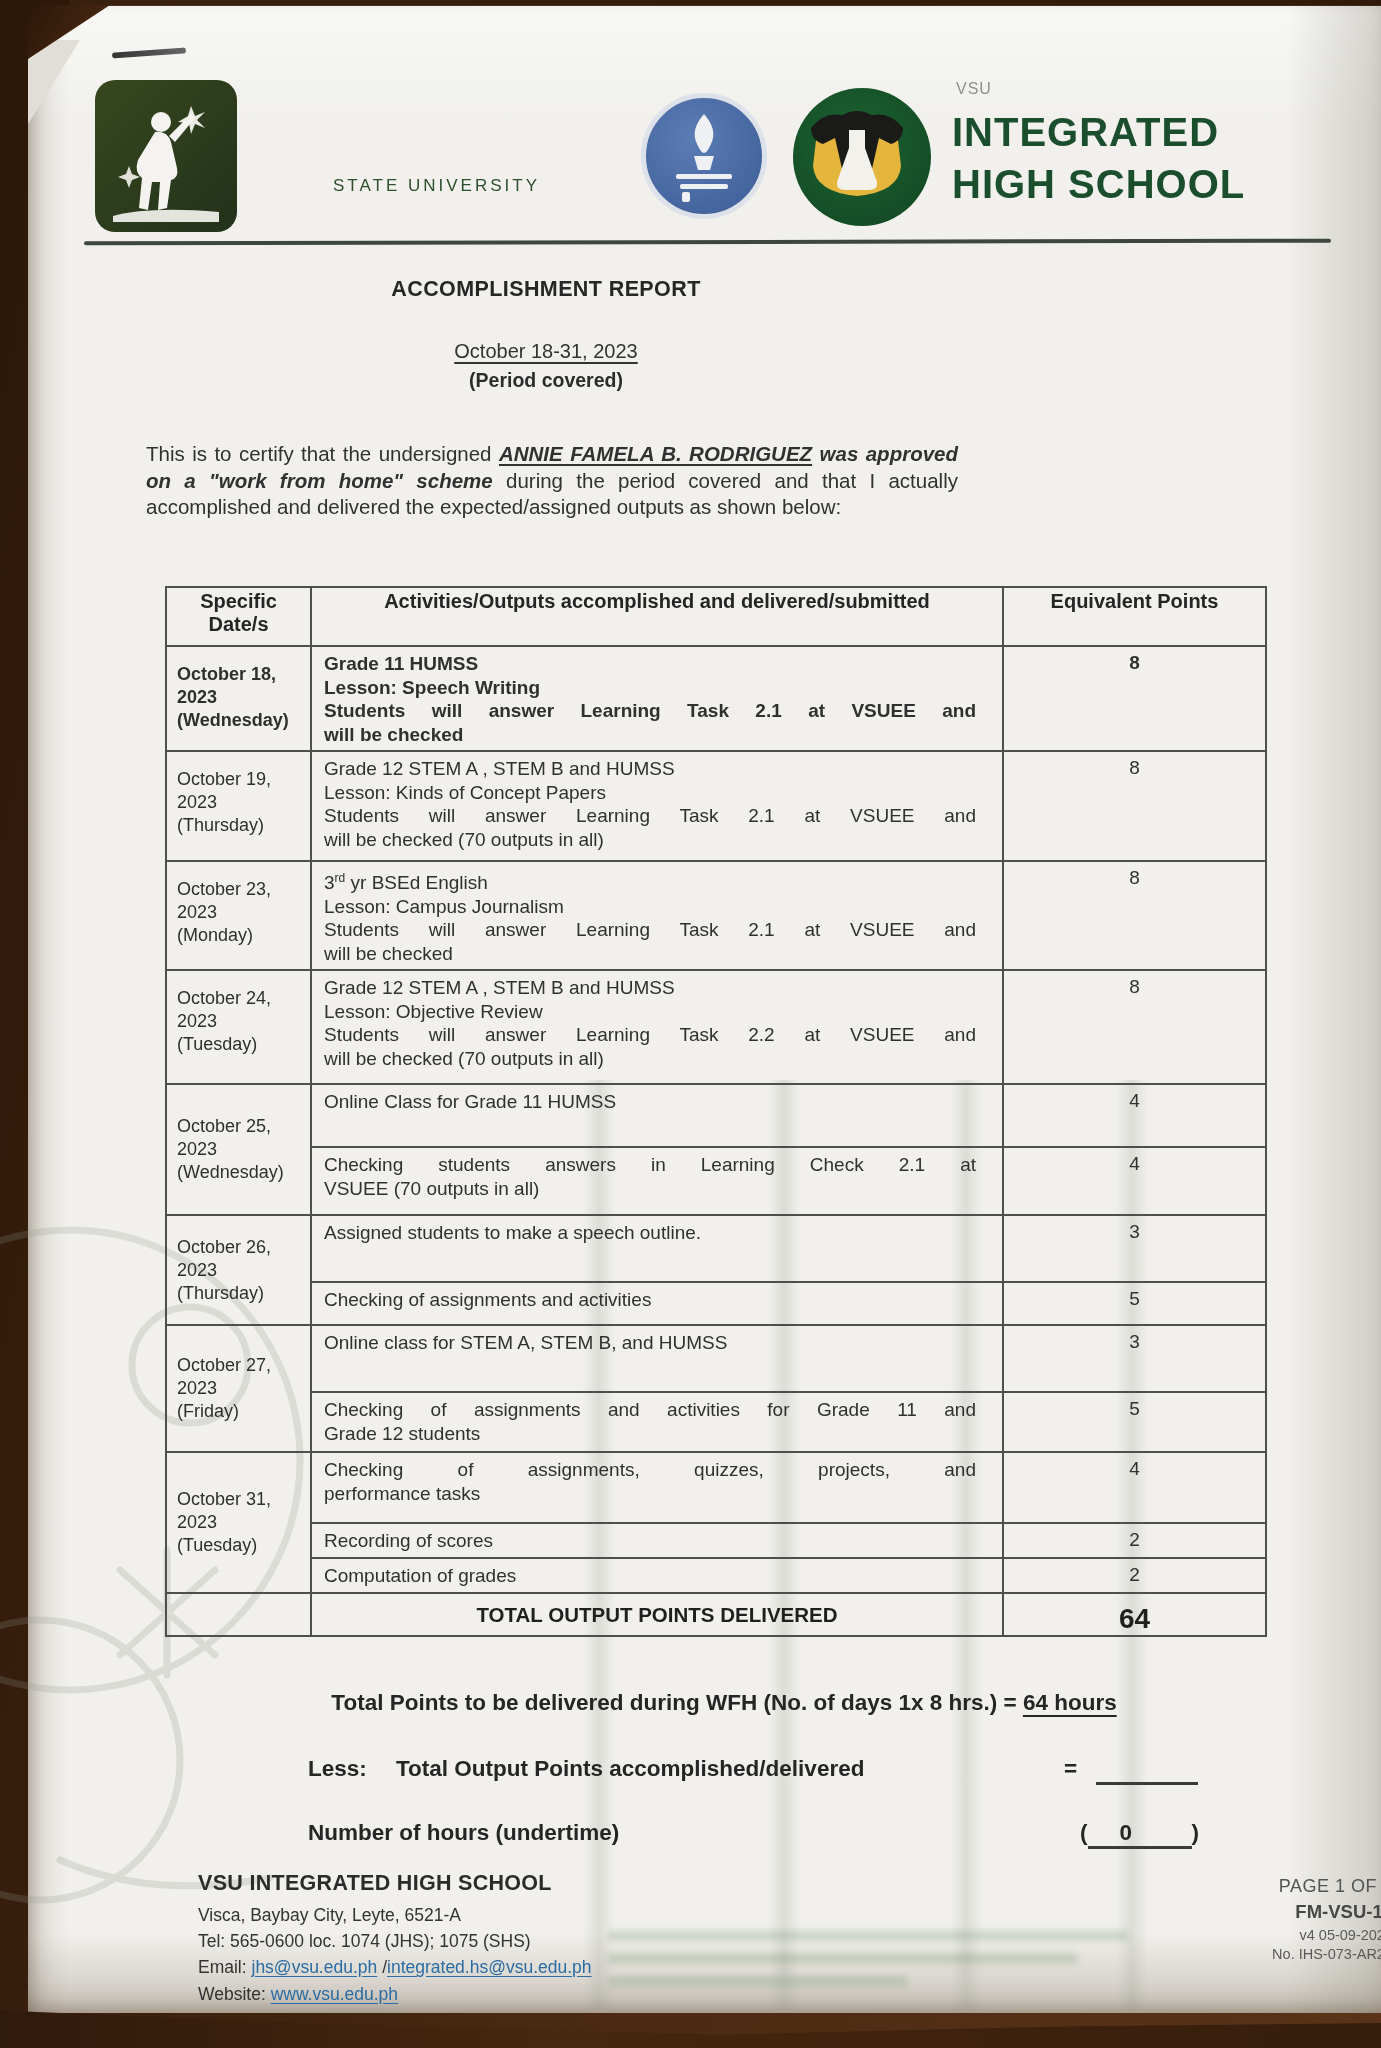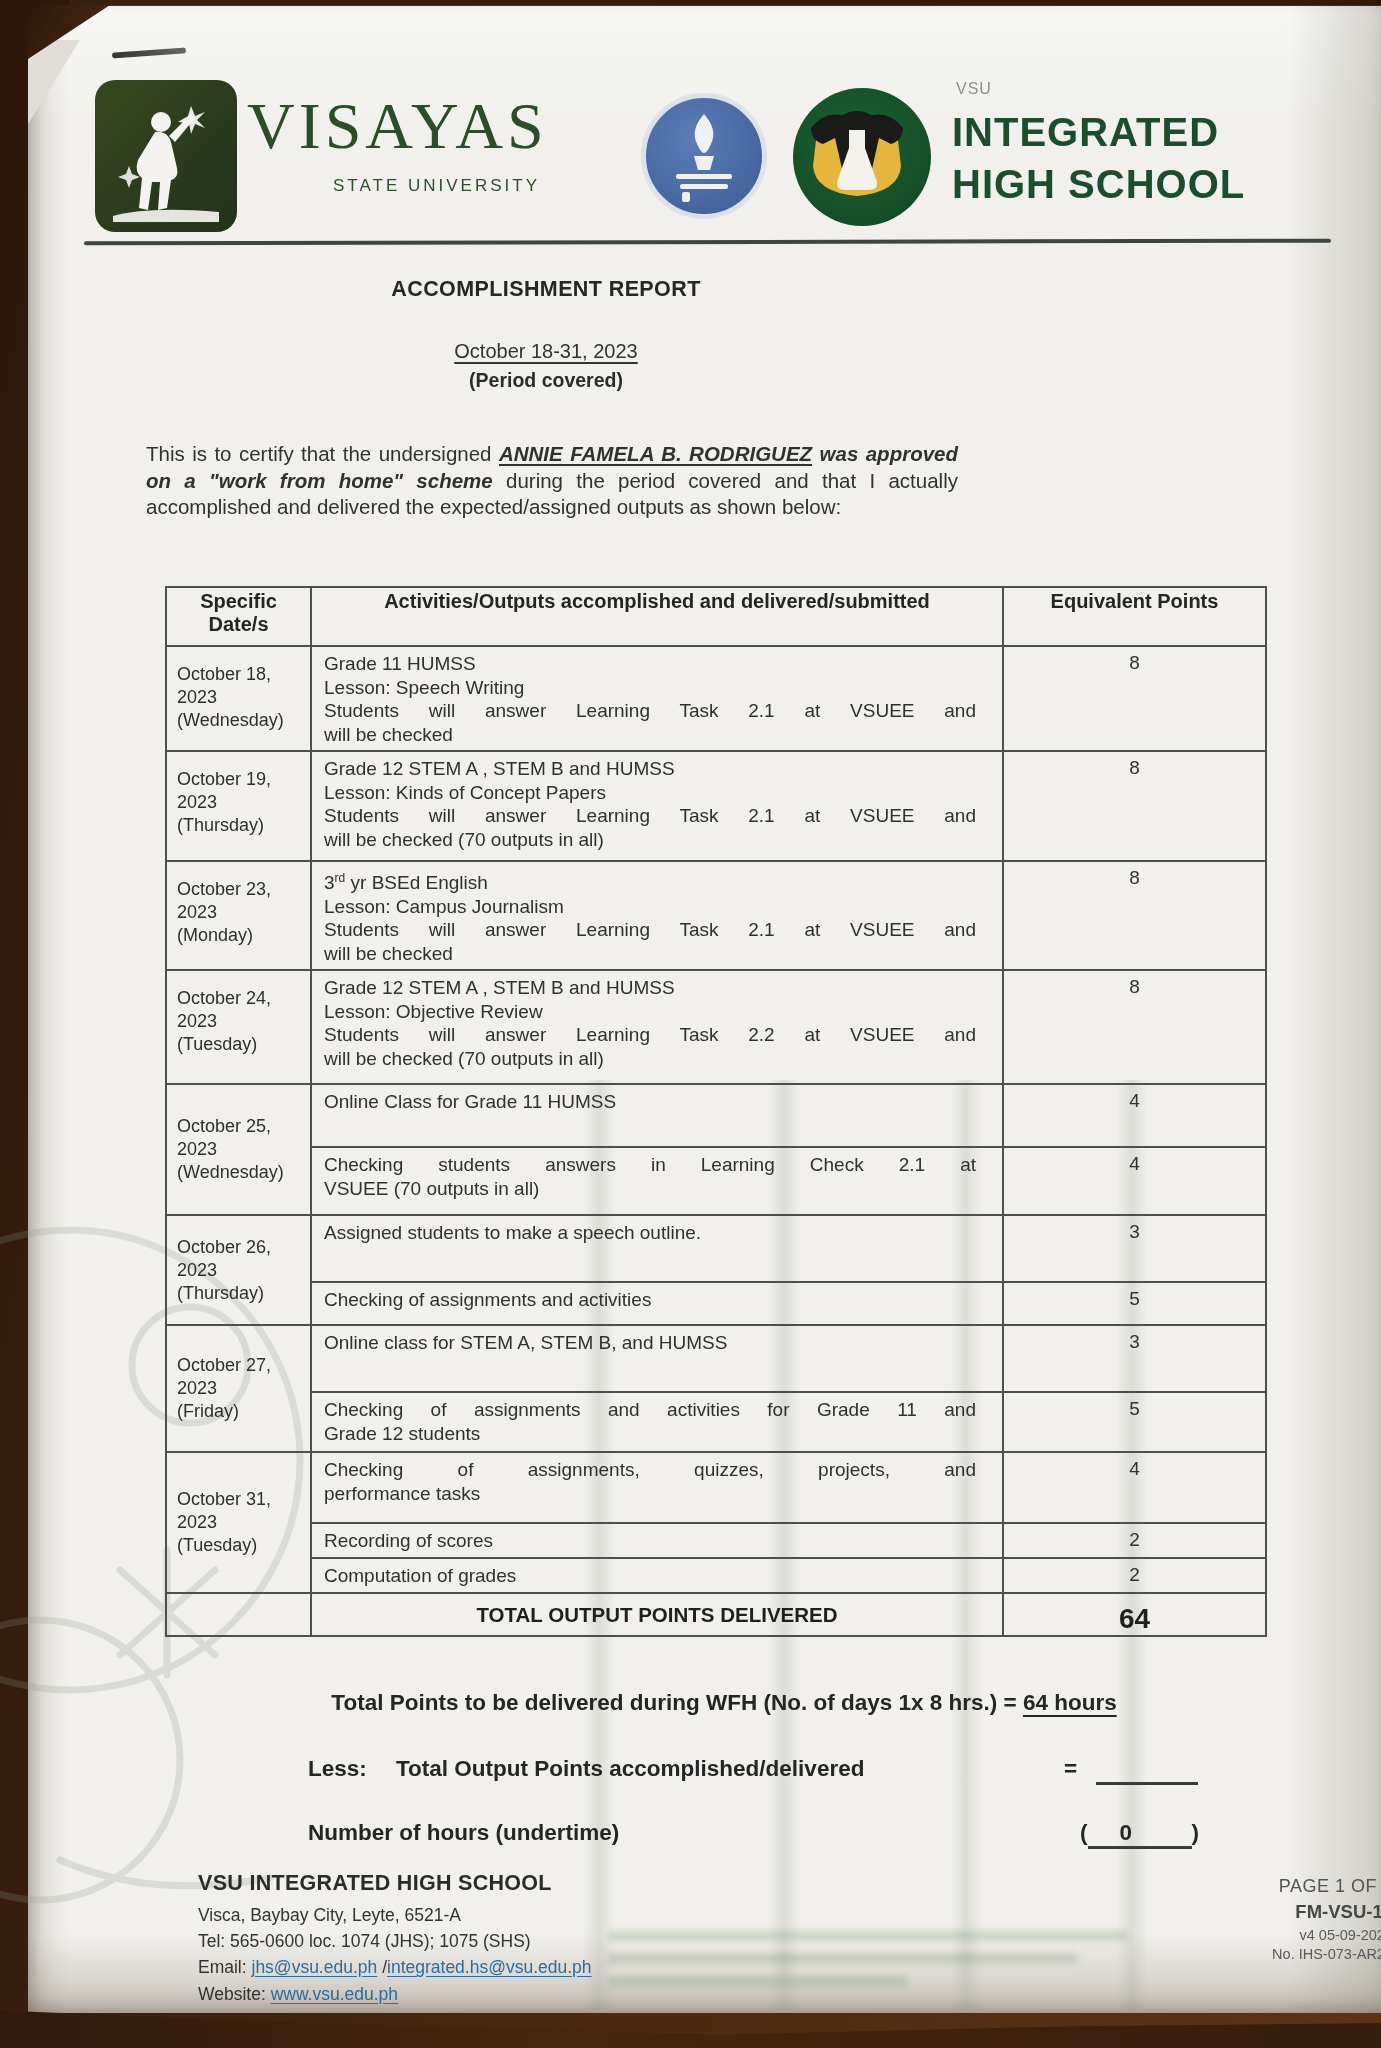--- a/index.html
+++ b/index.html
@@ -144,21 +144,20 @@
         <circle cx="66" cy="42" r="10"></circle>
         <path d="M60 52 q12 -2 16 10 l6 26 q2 10 -6 12 l-4 28 -9 2 2 -28 -8 0 -4 28 -9 -2 3 -30 q-8 -6 -4 -18 z"></path>
         <path d="M74 56 l22 -22 4 4 -20 24 z"></path>
         <path d="M96 26 l4 10 10 -4 -8 8 8 8 -10 -4 -4 10 -2 -11 -11 -1 10 -6 z" opacity=".95"></path>
         <path d="M34 86 l3 8 8 3 -8 3 -3 8 -3 -8 -8 -3 8 -3 z" opacity=".9"></path>
         <path d="M18 136 q36 -10 106 -4 l0 10 -106 0 z" opacity=".92"></path>
       </g>
     </svg>
   </div>
 
-  <div class="abs" id="brand-visayas">VISAYAS</div>
   <div class="abs" id="brand-state">STATE UNIVERSITY</div>
 
   <div class="abs" id="torch-logo">
     <svg width="116" height="116" viewBox="0 0 116 116">
       <g fill="#eef0f4">
         <path d="M58 16 q14 16 7 30 q-4 9 -7 9 q-3 0 -7 -9 q-7 -14 7 -30z"></path>
         <path d="M48 58 h20 l-4 14 h-12 z"></path>
         <rect x="30" y="76" width="56" height="5" rx="2"></rect>
         <rect x="34" y="86" width="48" height="5" rx="2"></rect>
         <rect x="36" y="94" width="8" height="10" rx="2"></rect>
@@ -200,21 +199,21 @@
         <col style="width:263px">
       </colgroup>
     <thead>
       <tr style="height:59px">
         <th>Specific Date/s</th>
         <th>Activities/Outputs accomplished and delivered/submitted</th>
         <th>Equivalent Points</th>
       </tr>
     </thead>
     <tbody>
-        <tr style="height: 82px;">
+        <tr style="height: 82px; font-weight: bold;">
           <td rowspan="1" class="c-date single">
             <div>October 18, 2023</div>
             <div>(Wednesday)</div>
           </td>
           <td class="c-act">
             <div class="ln">Grade 11 HUMSS</div>
             <div class="ln">Lesson: Speech Writing</div>
             <div class="ln j">Students will answer Learning Task 2.1 at VSUEE and</div>
             <div class="ln">will be checked</div>
           </td>

